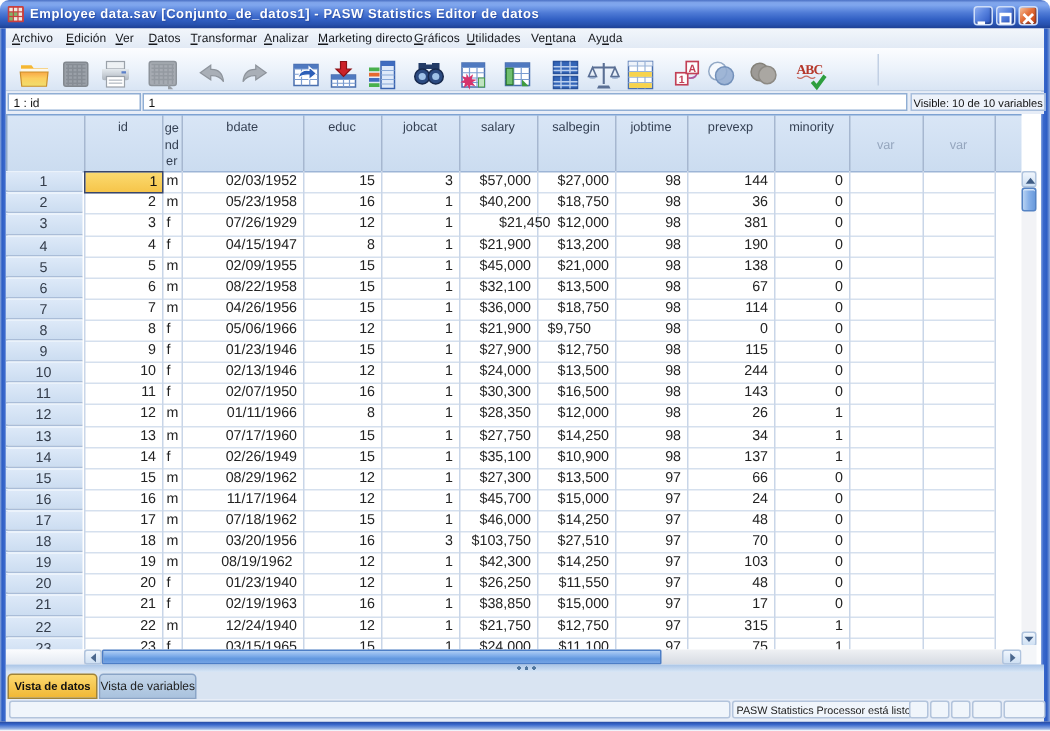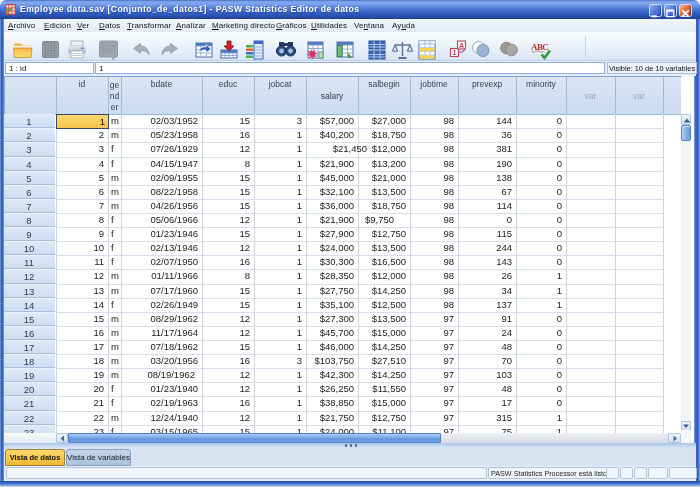--- a/index.html
+++ b/index.html
@@ -258,21 +258,21 @@
     <div class="ab refbox" style="left:91px;top:1px;width:510px">1</div>
     <div class="ab" id="visbox">Visible: 10 de 10 variables</div>
   </div>
 <div class="ab" id="grid">
 <div class="ab hd" style="left:-1px;top:0;width:678px;height:38.2px"></div>
     <div class="ab cell hd" style="left:52px;top:0;width:52px;height:38.2px;background:none">id</div>
     <div class="ab cell hd" style="left:104px;top:0;width:13px;height:38.2px;background:none;padding-top:4px">ge<br>nd<br>er</div>
     <div class="ab cell hd" style="left:117px;top:0;width:81px;height:38.2px;background:none">bdate</div>
     <div class="ab cell hd" style="left:198px;top:0;width:52px;height:38.2px;background:none">educ</div>
     <div class="ab cell hd" style="left:250px;top:0;width:52px;height:38.2px;background:none">jobcat</div>
-    <div class="ab cell hd" style="left:302px;top:12px;width:52px;height:37px;background:none">salary</div>
+    <div class="ab cell hd" style="left:302px;top:0;width:52px;height:37px;background:none">salary</div>
     <div class="ab cell hd" style="left:354px;top:0;width:52px;height:38.2px;background:none">salbegin</div>
     <div class="ab cell hd" style="left:406px;top:0;width:48px;height:38.2px;background:none">jobtime</div>
     <div class="ab cell hd" style="left:454px;top:0;width:58px;height:38.2px;background:none">prevexp</div>
     <div class="ab cell hd" style="left:512px;top:0;width:50px;height:38.2px;background:none">minority</div>
     <div class="ab cell hd hdv" style="left:562px;top:0;width:49px;height:38.2px;padding-top:15px;background:none">var</div>
     <div class="ab cell hd hdv" style="left:611px;top:0;width:48px;height:38.2px;padding-top:15px;background:none">var</div>
     <div class="ab vlh" style="left:52px;top:1px;height:37.2px"></div>
     <div class="ab vlh" style="left:104px;top:1px;height:37.2px"></div>
     <div class="ab vlh" style="left:117px;top:1px;height:37.2px"></div>
     <div class="ab vlh" style="left:198px;top:1px;height:37.2px"></div>
@@ -475,33 +475,33 @@
     <div class="ab cell dc" style="left:354.0px;top:207.52px;width:51.0px;height:14.11px;line-height:14.1px;padding-right:3px">$14,250</div>
     <div class="ab cell dc" style="left:406.0px;top:207.52px;width:47.0px;height:14.11px;line-height:14.1px;padding-right:3px">98</div>
     <div class="ab cell dc" style="left:454.0px;top:207.52px;width:57.0px;height:14.11px;line-height:14.1px;padding-right:3px">34</div>
     <div class="ab cell dc" style="left:512.0px;top:207.52px;width:49.0px;height:14.11px;line-height:14.1px;padding-right:3px">1</div>
     <div class="ab cell dc" style="left:52.0px;top:221.63px;width:51.0px;height:14.11px;line-height:14.1px;padding-right:3px">14</div>
     <div class="ab cell dc" style="left:104.0px;top:221.63px;width:13.0px;height:14.11px;line-height:14.1px;text-align:left;padding-left:3px">f</div>
     <div class="ab cell dc" style="left:117.0px;top:221.63px;width:80.0px;height:14.11px;line-height:14.1px;padding-right:3px">02/26/1949</div>
     <div class="ab cell dc" style="left:198.0px;top:221.63px;width:51.0px;height:14.11px;line-height:14.1px;padding-right:3px">15</div>
     <div class="ab cell dc" style="left:250.0px;top:221.63px;width:51.0px;height:14.11px;line-height:14.1px;padding-right:3px">1</div>
     <div class="ab cell dc" style="left:302.0px;top:221.63px;width:51.0px;height:14.11px;line-height:14.1px;padding-right:3px">$35,100</div>
-    <div class="ab cell dc" style="left:354.0px;top:221.63px;width:51.0px;height:14.11px;line-height:14.1px;padding-right:3px">$12,500</div>
+    <div class="ab cell dc" style="left:354.0px;top:221.63px;width:51.0px;height:14.11px;line-height:14.1px;padding-right:3px">$10,900</div>
     <div class="ab cell dc" style="left:406.0px;top:221.63px;width:47.0px;height:14.11px;line-height:14.1px;padding-right:3px">98</div>
     <div class="ab cell dc" style="left:454.0px;top:221.63px;width:57.0px;height:14.11px;line-height:14.1px;padding-right:3px">137</div>
     <div class="ab cell dc" style="left:512.0px;top:221.63px;width:49.0px;height:14.11px;line-height:14.1px;padding-right:3px">1</div>
     <div class="ab cell dc" style="left:52.0px;top:235.74px;width:51.0px;height:14.11px;line-height:14.1px;padding-right:3px">15</div>
     <div class="ab cell dc" style="left:104.0px;top:235.74px;width:13.0px;height:14.11px;line-height:14.1px;text-align:left;padding-left:3px">m</div>
     <div class="ab cell dc" style="left:117.0px;top:235.74px;width:80.0px;height:14.11px;line-height:14.1px;padding-right:3px">08/29/1962</div>
     <div class="ab cell dc" style="left:198.0px;top:235.74px;width:51.0px;height:14.11px;line-height:14.1px;padding-right:3px">12</div>
     <div class="ab cell dc" style="left:250.0px;top:235.74px;width:51.0px;height:14.11px;line-height:14.1px;padding-right:3px">1</div>
     <div class="ab cell dc" style="left:302.0px;top:235.74px;width:51.0px;height:14.11px;line-height:14.1px;padding-right:3px">$27,300</div>
     <div class="ab cell dc" style="left:354.0px;top:235.74px;width:51.0px;height:14.11px;line-height:14.1px;padding-right:3px">$13,500</div>
     <div class="ab cell dc" style="left:406.0px;top:235.74px;width:47.0px;height:14.11px;line-height:14.1px;padding-right:3px">97</div>
-    <div class="ab cell dc" style="left:454.0px;top:235.74px;width:57.0px;height:14.11px;line-height:14.1px;padding-right:3px">91</div>
+    <div class="ab cell dc" style="left:454.0px;top:235.74px;width:57.0px;height:14.11px;line-height:14.1px;padding-right:3px">66</div>
     <div class="ab cell dc" style="left:512.0px;top:235.74px;width:49.0px;height:14.11px;line-height:14.1px;padding-right:3px">0</div>
     <div class="ab cell dc" style="left:52.0px;top:249.85px;width:51.0px;height:14.11px;line-height:14.1px;padding-right:3px">16</div>
     <div class="ab cell dc" style="left:104.0px;top:249.85px;width:13.0px;height:14.11px;line-height:14.1px;text-align:left;padding-left:3px">m</div>
     <div class="ab cell dc" style="left:117.0px;top:249.85px;width:80.0px;height:14.11px;line-height:14.1px;padding-right:3px">11/17/1964</div>
     <div class="ab cell dc" style="left:198.0px;top:249.85px;width:51.0px;height:14.11px;line-height:14.1px;padding-right:3px">12</div>
     <div class="ab cell dc" style="left:250.0px;top:249.85px;width:51.0px;height:14.11px;line-height:14.1px;padding-right:3px">1</div>
     <div class="ab cell dc" style="left:302.0px;top:249.85px;width:51.0px;height:14.11px;line-height:14.1px;padding-right:3px">$45,700</div>
     <div class="ab cell dc" style="left:354.0px;top:249.85px;width:51.0px;height:14.11px;line-height:14.1px;padding-right:3px">$15,000</div>
     <div class="ab cell dc" style="left:406.0px;top:249.85px;width:47.0px;height:14.11px;line-height:14.1px;padding-right:3px">97</div>
     <div class="ab cell dc" style="left:454.0px;top:249.85px;width:57.0px;height:14.11px;line-height:14.1px;padding-right:3px">24</div>

